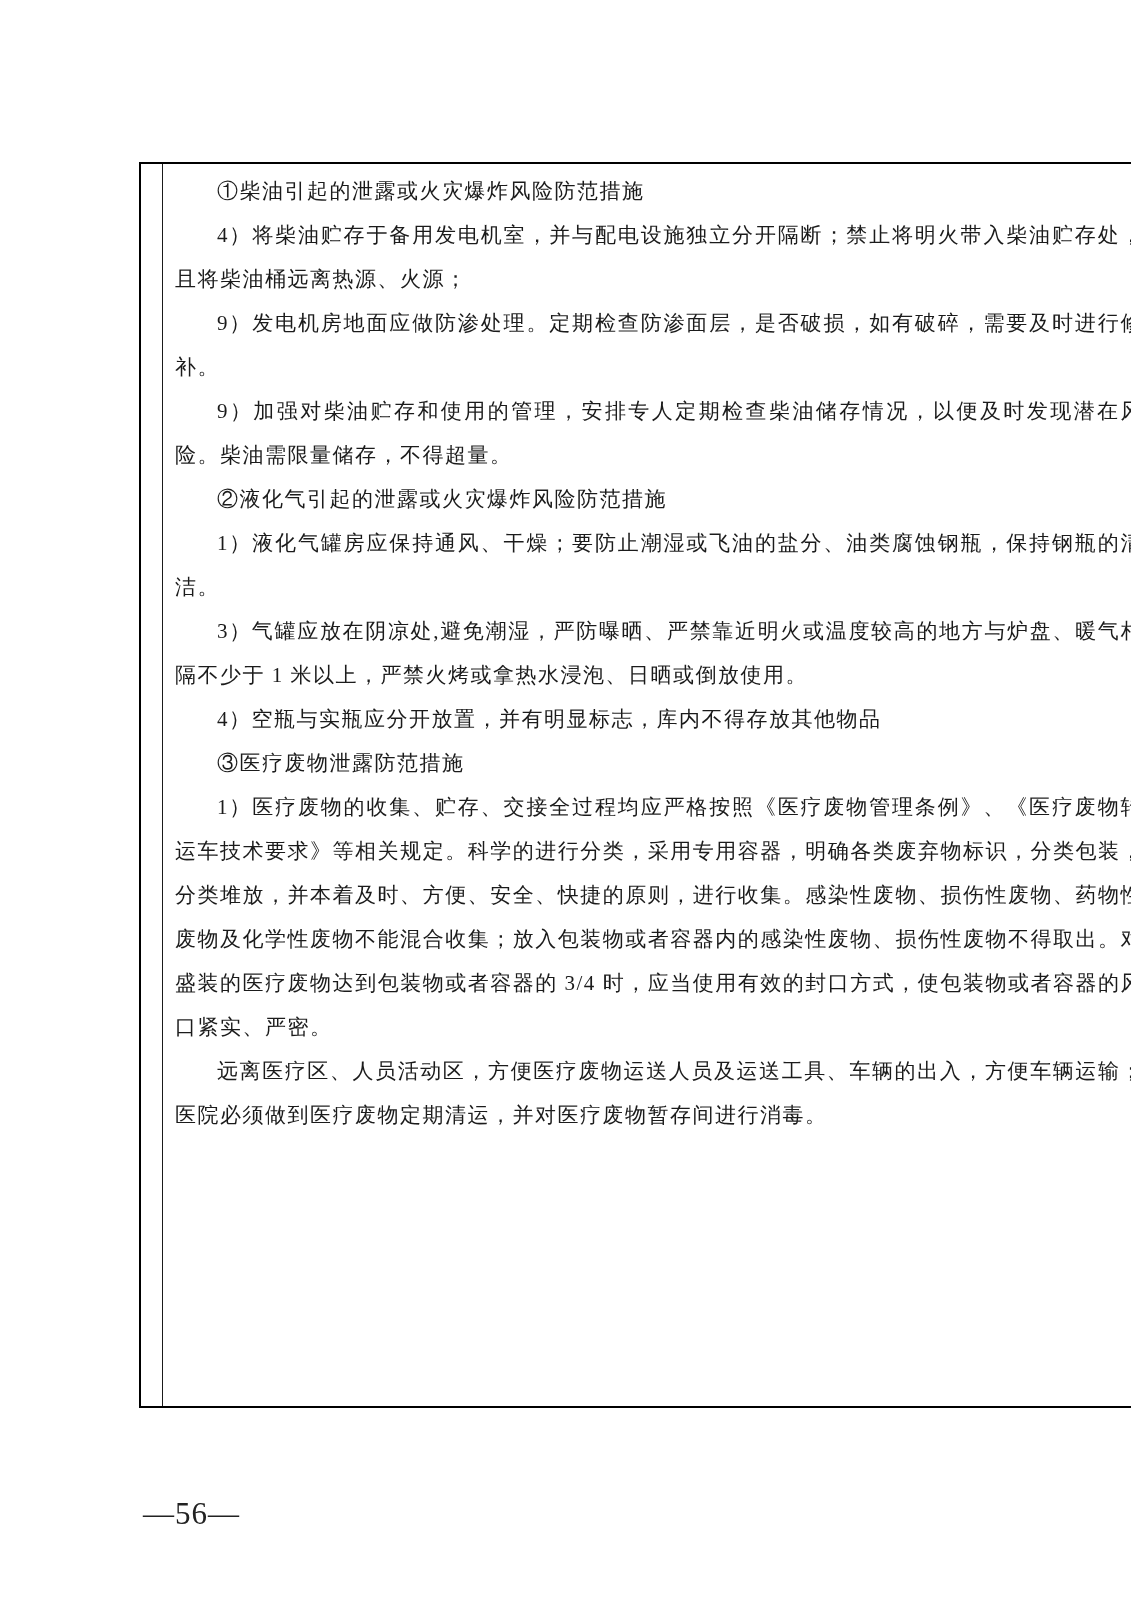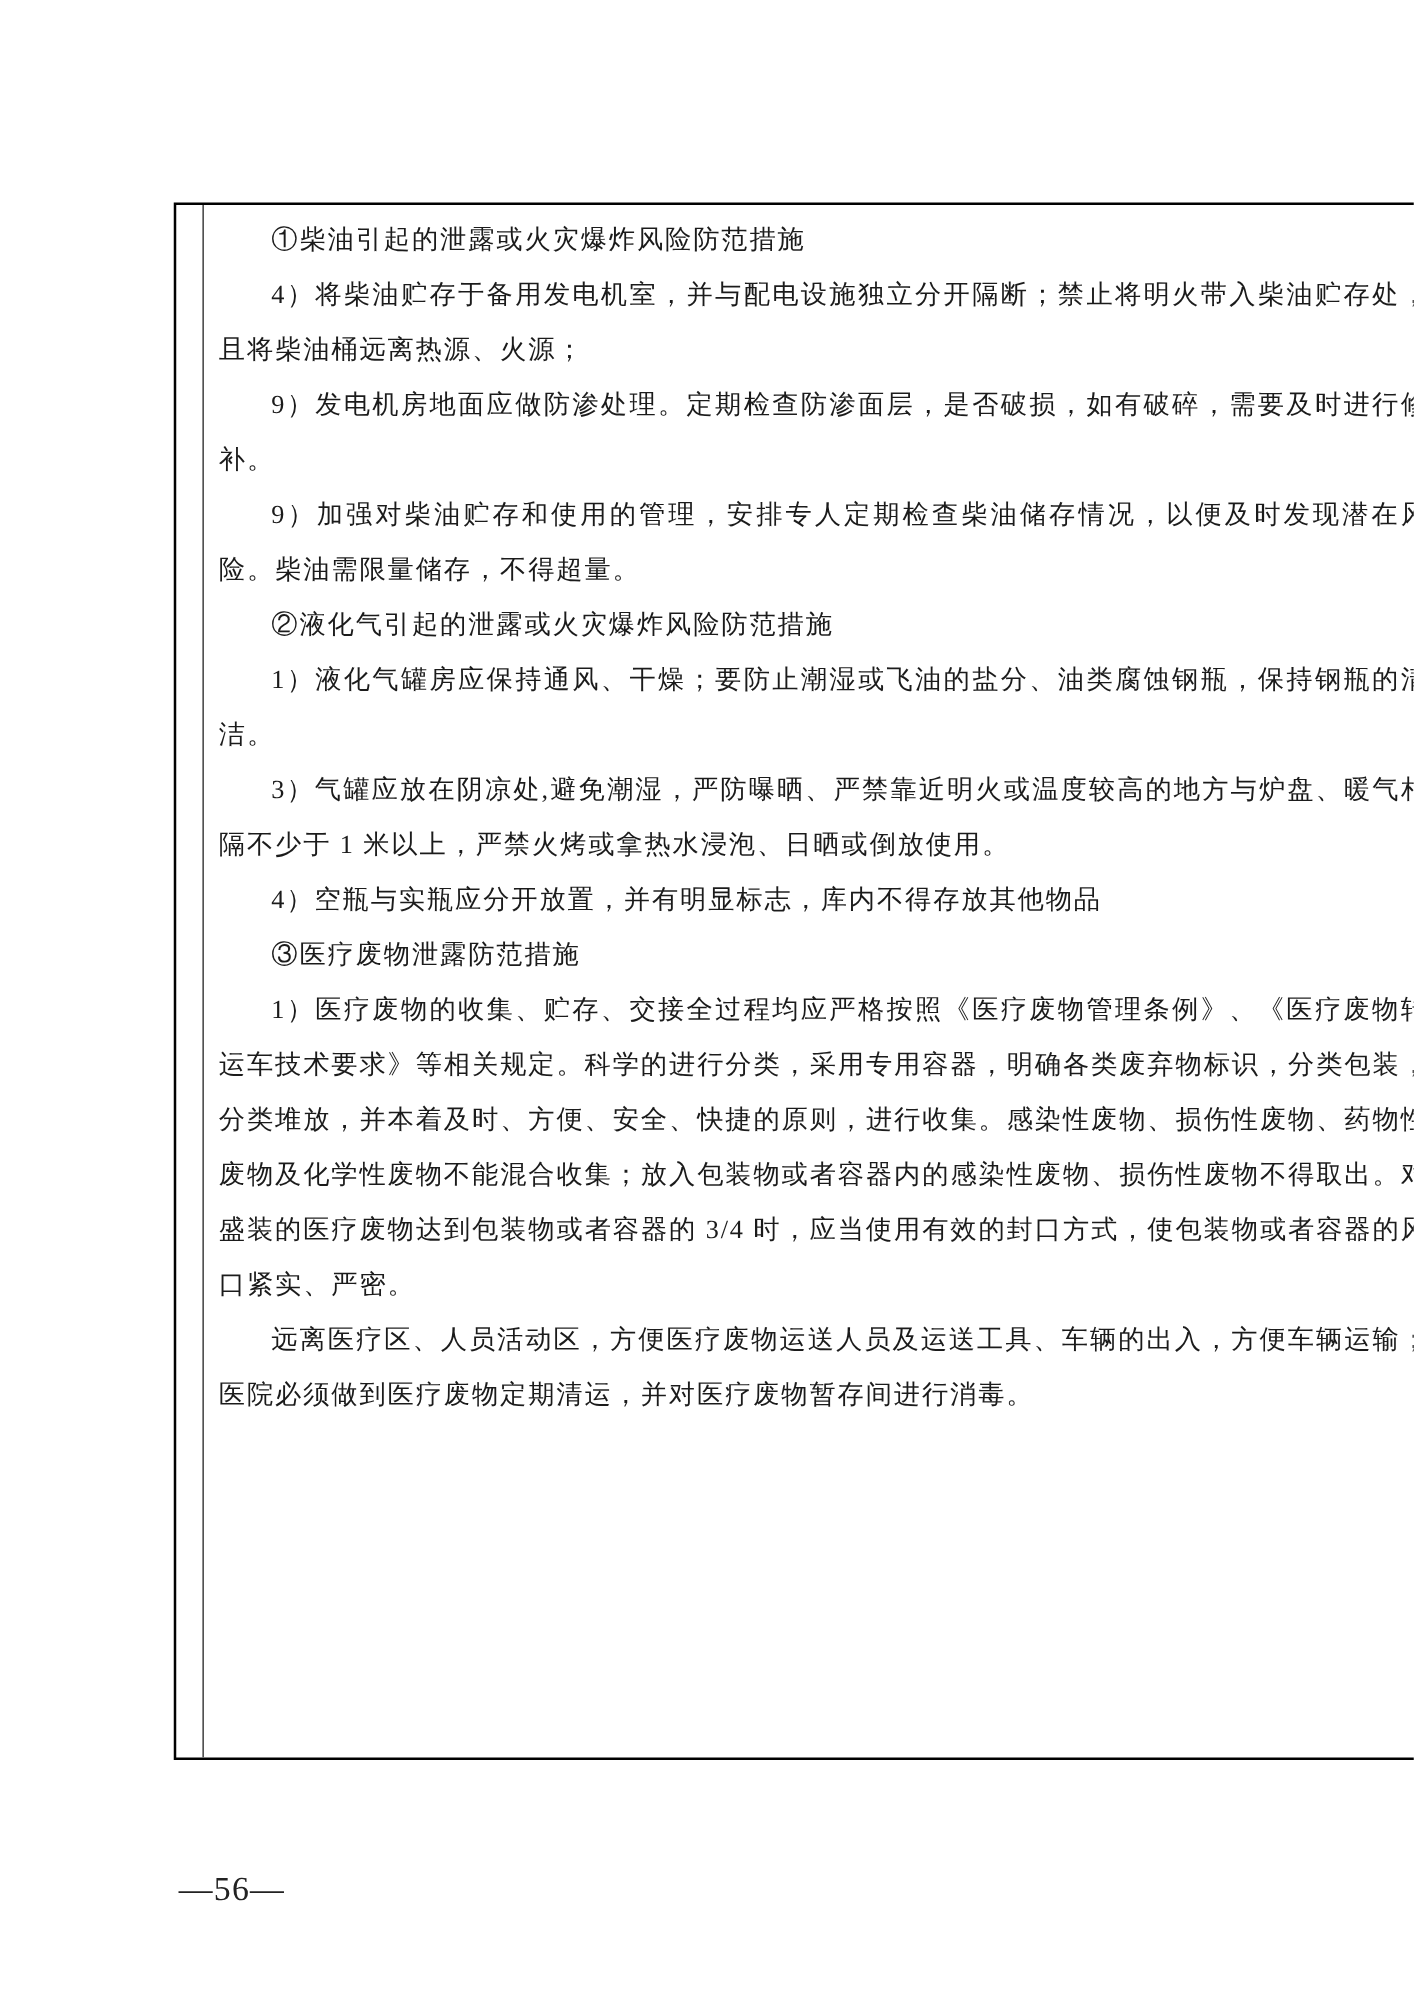--- a/index.html
+++ b/index.html
@@ -44,21 +44,21 @@
     font-size: 21px;
     line-height: 44px;
     letter-spacing: 1.5px;
     text-align: justify;
     color: #1b1b1b;
   }
   .page-number {
     position: absolute;
     left: 143px;
     top: 1496px;
-    font-size: 27px;
+    font-size: 31px;
     letter-spacing: 1px;
     color: #222222;
   }
 </style>
 </head>
 <body>
 
 <div class="doc-table">
   <div class="left-cell"></div>
   <div class="content-cell">

